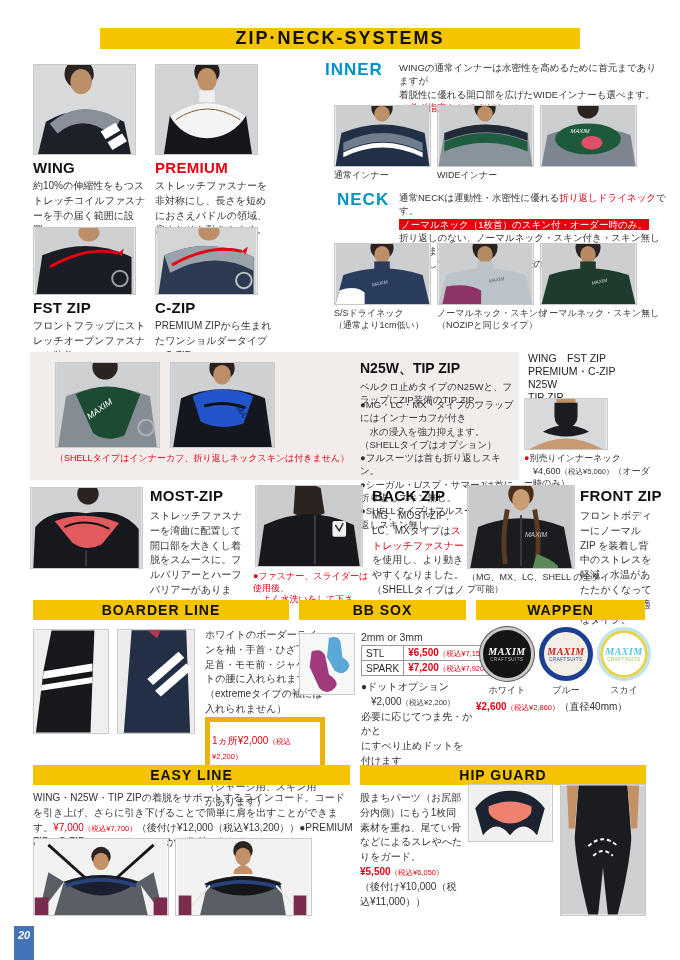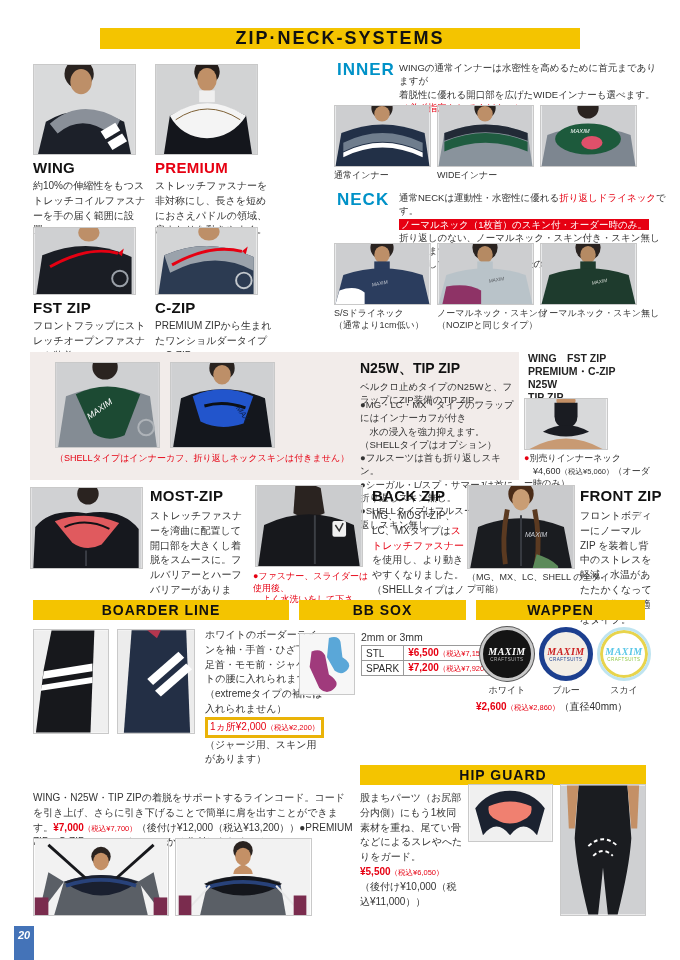--- a/index.html
+++ b/index.html
@@ -14,21 +14,21 @@
   .ptitle.red { color:#E60012; }
   .btxt { font-size:10px; line-height:1.48; color:#333; }
   .stxt { font-size:9.5px; line-height:1.4; color:#333; }
   .cap { font-size:9px; line-height:1.3; color:#333; }
   .blue-h { color:#0092C8; font-weight:bold; font-size:17px; letter-spacing:1px; }
   .red { color:#E60012; }
   .red-hl { background:#E60012; color:#fff; padding:0 2px; }
   .small-tax { font-size:7.5px; }
   .ph { display:block; border:1px solid #c9c9c9; }
   .pinkbox { background:#F2ECEA; }
-  .pricebox { display:inline-block; border:3px solid #eab308; color:#E60012; padding:0 2px; }
+  .pricebox { display:inline-block; border:5px solid #eab308; color:#E60012; padding:12px 2px; }
   .sox-table { border-collapse:collapse; font-size:10px; }
   .sox-table td { border:1px solid #9a9a9a; padding:1px 4px; }
   .patch { border-radius:50%; display:flex; flex-direction:column; align-items:center; justify-content:center; text-align:center; }
   .patch .mx { font-weight:bold; font-size:10px; font-style:italic; letter-spacing:0.5px; font-family:"Liberation Serif","DejaVu Serif",serif; }
   .patch .cs { font-size:4.5px; letter-spacing:0.5px; }
   .pagenum { background:#4473B8; color:#fff; font-weight:bold; font-size:11px; text-align:center; padding-top:3px;font-style:italic; }
 </style>
 </head>
 <body>
 
@@ -76,21 +76,21 @@
     <path d="M16,38 Q55,16 88,24" stroke="#E60012" stroke-width="3" fill="none"></path>
     <path d="M88,24 l6,-5 -2,8 Z" fill="#E60012"></path>
     <circle cx="90" cy="54" r="8" fill="none" stroke="#c2c7cc" stroke-width="2"></circle>
   </svg>
 
   <div class="abs ptitle" style="left:33px;top:299px;">FST ZIP</div>
   <div class="abs btxt" style="left:33px;top:319px;width:122px;">フロントフラップにストレッチオープンファスナーを装着。</div>
   <div class="abs ptitle" style="left:155px;top:299px;">C-ZIP</div>
   <div class="abs btxt" style="left:155px;top:319px;width:122px;">PREMIUM ZIPから生まれたワンショルダータイプのC-ZIP。</div>
 
-  <div class="abs blue-h" style="left:337px;top:60px;">INNER</div>
+  <div class="abs blue-h" style="left:325px;top:60px;">INNER</div>
   <div class="abs stxt" style="left:399px;top:61px;width:262px;">
     <div>WINGの通常インナーは水密性を高めるために首元までありますが</div>
     <div>着脱性に優れる開口部を広げたWIDEインナーも選べます。</div>
     <div class="red">（必ず指定をしてください）</div>
   </div>
   <svg class="abs ph" style="left:334px;top:105px;" width="97" height="62" viewBox="0 0 97 62">
     <rect width="97" height="62" fill="#cdced0"></rect>
     <circle cx="48" cy="2" r="11" fill="#2a2320"></circle>
     <ellipse cx="48" cy="8" rx="8" ry="8" fill="#bd8f68"></ellipse>
     <path d="M0,62 L6,28 Q48,10 92,28 L97,62 Z" fill="#223047"></path>
@@ -183,21 +183,21 @@
   <div class="abs" style="left:360px;top:360px;font-weight:bold;font-size:14px;color:#111;">N25W、TIP ZIP</div>
   <div class="abs stxt" style="left:360px;top:380px;width:158px;">ベルクロ止めタイプのN25Wと、フラップにZIP装備のTIP ZIP。</div>
   <div class="abs stxt" style="left:360px;top:398px;width:160px;">
     <div>●MG・LC・MX・タイプのフラップにはインナーカフが付き</div>
     <div>　水の浸入を強力抑えます。（SHELLタイプはオプション）</div>
     <div>●フルスーツは首も折り返しスキン。</div>
     <div>●シーガル・L/スプ・サマーJは首に折り返しスキン無し。</div>
     <div>●SHELLタイプはフルスーツも折り返しスキン無し。</div>
   </div>
 
-  <div class="abs" style="left:528px;top:352px;font-weight:bold;font-size:10.5px;line-height:1.25;color:#222;">
+  <div class="abs" style="left:528px;top:352px;font-weight:normal;font-size:10.5px;line-height:1.25;color:#222;">
     <div>WING　FST ZIP</div>
     <div>PREMIUM・C-ZIP</div>
     <div>N25W</div>
     <div>TIP ZIP</div>
   </div>
   <svg class="abs ph" style="left:524px;top:398px;" width="84" height="52" viewBox="0 0 84 52">
     <rect width="84" height="52" fill="#d8d9da"></rect>
     <ellipse cx="42" cy="2" rx="10" ry="7" fill="#c49066"></ellipse>
     <path d="M4,52 Q42,30 80,52 Z" fill="#c89a73"></path>
     <path d="M30,4 h24 v14 q0,10 -12,14 q-12,-4 -12,-14 Z" fill="#1a1c22"></path>
@@ -284,39 +284,46 @@
         <tr>
       <td>STL</td>
       <td><span class="red" style="font-weight:bold;">¥6,500</span><span class="red small-tax">（税込¥7,150）</span></td>
     </tr>
     <tr>
       <td>SPARK</td>
       <td><span class="red" style="font-weight:bold;">¥7,200</span><span class="red small-tax">（税込¥7,920）</span></td>
     </tr>
   </tbody>
     </table>
+  <div class="abs btxt" style="left:361px;top:680px;width:112px;">
+    <div>●ドットオプション</div>
+    <div>　<span>¥2,000</span><span class="small-tax">（税込¥2,200）</span></div>
+    <div>必要に応じてつま先・かかと</div>
+    <div>にすべり止めドットを付けます</div>
+  </div>
 
   <div class="abs patch" style="left:480px;top:627px;width:54px;height:54px;background:#141414;border:3px solid #c9c9c9;box-shadow:0 0 0 1px #555;">
     <div class="mx" style="color:#fff;">MAXIM</div>
     <div class="cs" style="color:#bbb;">CRAFTSUITS</div>
   </div>
   <div class="abs patch" style="left:539px;top:627px;width:54px;height:54px;background:#f3eee6;border:5px solid #1c3f8f;">
     <div class="mx" style="color:#c22;">MAXIM</div>
     <div class="cs" style="color:#1c3f8f;">CRAFTSUITS</div>
   </div>
   <div class="abs patch" style="left:597px;top:627px;width:54px;height:54px;background:#ffffff;border:3px solid #bfe4f0;box-shadow:inset 0 0 0 3px #e8d44c;">
     <div class="mx" style="color:#5bc8e8;">MAXIM</div>
     <div class="cs" style="color:#8cc63f;">CRAFTSUITS</div>
   </div>
   <div class="abs cap" style="left:480px;top:685px;width:54px;text-align:center;">ホワイト</div>
   <div class="abs cap" style="left:539px;top:685px;width:54px;text-align:center;">ブルー</div>
   <div class="abs cap" style="left:597px;top:685px;width:54px;text-align:center;">スカイ</div>
   <div class="abs" style="left:476px;top:700px;font-size:10px;"><span class="red" style="font-weight:bold;">¥2,600</span><span class="red small-tax">（税込¥2,860）</span><span>（直径40mm）</span></div>
 
-  <div class="abs btxt" style="left:33px;top:791px;width:320px;"><span>WING・N25W・TIP ZIPの着脱をサポートするラインコード。コードを引き上げ、さらに引き下げることで簡単に肩を出すことができます。</span><span class="red" style="font-weight:bold;">¥7,000</span><span class="red small-tax">（税込¥7,700）</span><span>（後付け¥12,000</span><span>（税込¥13,200））●PREMIUM ZIP・C-ZIPはファスナーにかかる為付けられません。</span></div>
+  <div class="abs banner banner-sub" style="left:33px;top:765px;width:317px;height:20px;">EASY LINE</div>
+  <div class="abs btxt" style="left:33px;top:791px;width:320px;"><span>WING・N25W・TIP ZIPの着脱をサポートするラインコード。コードを引き上げ、さらに引き下げることで簡単に肩を出すことができます。</span><span class="red" style="font-weight:normal;">¥7,000</span><span class="red small-tax">（税込¥7,700）</span><span>（後付け¥12,000</span><span>（税込¥13,200））●PREMIUM ZIP・C-ZIPはファスナーにかかる為付けられません。</span></div>
   <svg class="abs ph" style="left:33px;top:838px;" width="136" height="78" viewBox="0 0 136 78">
     <rect width="136" height="78" fill="#f2f2f2"></rect>
     <circle cx="68" cy="18" r="10" fill="#2a2320"></circle>
     <ellipse cx="68" cy="23" rx="8" ry="9" fill="#c49066"></ellipse>
     <path d="M20,78 L30,44 Q68,30 108,44 L116,78 Z" fill="#5a5f66"></path>
     <path d="M30,44 Q68,30 106,44 Q88,58 68,58 Q48,58 30,44 Z" fill="#1a2030"></path>
     <path d="M32,48 Q68,36 104,48" stroke="#28427a" stroke-width="4" fill="none"></path>
     <path d="M14,6 L52,40" stroke="#17181c" stroke-width="3"></path>
     <path d="M122,6 L84,40" stroke="#17181c" stroke-width="3"></path>
     <path d="M4,78 L30,44 14,34 Z" fill="#5a5f66"></path>

